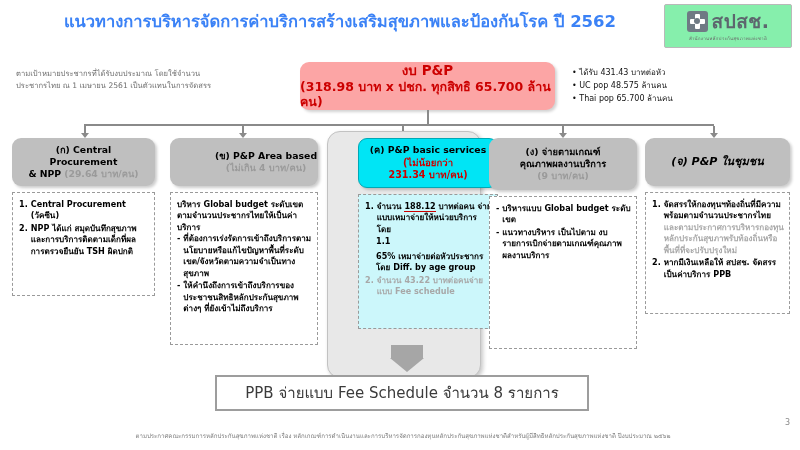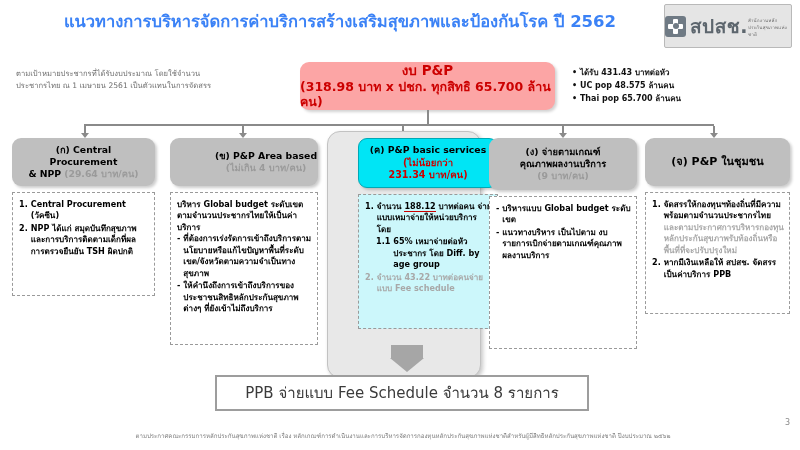--- a/index.html
+++ b/index.html
@@ -11,22 +11,22 @@
   .slide{position:relative;width:800px;height:450px;}
 
   
   .title{
     position:absolute;left:30px;top:12px;width:620px;
     text-align:center;font-size:16.5px;font-weight:bold;line-height:1.2;
     color:#3b82f6;
   }
   .logo{
     position:absolute;right:8px;top:4px;width:126px;height:42px;
-    border:1px solid #b9b9b9;background:#e5e5e5;border-radius:2px;
-    display:flex;flex-direction:row;align-items:center;justify-content:center;
+    border:1px solid #b9b9b9;background:#86efac;border-radius:2px;
+    display:flex;flex-direction:column;align-items:center;justify-content:center;
   }
   .logo-row{display:flex;align-items:center;gap:4px;}
   .logo-mark{
     position:relative;width:21px;height:21px;background:#6f7a84;border-radius:3px;
     display:flex;align-items:center;justify-content:center;
   }
   .logo-mark:before{
     content:"";position:absolute;width:15px;height:5px;background:#fff;border-radius:1px;
   }
   .logo-mark:after{
@@ -44,21 +44,21 @@
   .budget-box{
     position:absolute;left:300px;top:62px;width:255px;height:48px;
     background:#fca5a5;border-radius:9px;
     display:flex;flex-direction:column;align-items:center;justify-content:center;
     box-shadow:2px 2px 3px rgba(0,0,0,.18);
   }
   .budget-line1{font-size:13.5px;font-weight:bold;color:#cc0000;line-height:1.15;}
   .budget-line2{font-size:12.5px;font-weight:bold;color:#cc0000;line-height:1.2;}
   .note-right{
     position:absolute;left:572px;top:66px;width:225px;
-    font-size:8px;font-weight:bold;line-height:1.65;color:#111;
+    font-size:8px;font-weight:normal;line-height:1.65;color:#111;
   }
   .note-right div{white-space:nowrap;}
 
   
   .vline-main{position:absolute;left:427px;top:110px;width:2px;height:15px;background:#8a8a8a;}
   .hline-main{position:absolute;left:84px;top:124px;width:630px;height:2px;background:#8a8a8a;}
   .drop{position:absolute;width:2px;height:9px;background:#8a8a8a;top:126px;}
   .arrow-head{position:absolute;top:133px;width:0;height:0;
     border-left:4px solid transparent;border-right:4px solid transparent;border-top:5px solid #8a8a8a;}
 
@@ -77,21 +77,21 @@
   .col-body{
     margin-top:6px;border:1px dashed #9a9a9a;background:#ffffff;
     font-size:8.1px;line-height:1.42;padding:6px 5px 6px 6px;font-weight:bold;
     box-sizing:border-box;
   }
   .body-cyan{background:#ccf7fb;border:1px dashed #9a9a9a;}
   .dim{color:#a8a8a8;}
   .li{display:flex;gap:3px;margin-bottom:1px;}
   .li .mk{flex:0 0 auto;}
   .li .tx{flex:1 1 auto;}
-  .sub{padding-left:11px;}
+  .sub{padding-left:11px;flex-direction:column;}
   .underline-red{border-bottom:1.6px solid #cc0000;padding-bottom:0px;}
 
   
   .highlight{
     position:absolute;left:327px;top:131px;width:152px;height:245px;
     background:#e8e8e8;border:1px solid #c2c2c2;border-radius:13px;
     box-shadow:2px 2px 4px rgba(0,0,0,.22);
   }
 
   
@@ -228,21 +228,21 @@
         <span class="tx">บริหารแบบ Global budget ระดับเขต</span>
       </div>
       <div class="li">
         <span class="mk">-</span>
         <span class="tx">แนวทางบริหาร เป็นไปตาม งบ รายการเบิกจ่ายตามเกณฑ์คุณภาพผลงานบริการ</span>
       </div>
     </div>
   </div>
 
   <div class="col" style="left:645px;width:145px;">
-    <div class="col-head head-grey" style="height:48px;">
+    <div class="col-head head-grey" style="height:48px;font-style:italic;">
       <div class="hd-t" style="font-size:11px;">(จ) P&amp;P ในชุมชน</div>
     </div>
     <div class="col-body" style="height:122px;">
       <div class="li">
         <span class="mk">1.</span>
         <span class="tx"><span>จัดสรรให้กองทุนฯท้องถิ่นที่มีความพร้อมตามจำนวนประชากรไทย</span><span class="dim"> และตามประกาศการบริหารกองทุนหลักประกันสุขภาพรับท้องถิ่นหรือพื้นที่ที่จะปรับปรุงใหม่</span></span>
       </div>
       <div class="li">
         <span class="mk">2.</span>
         <span class="tx">หากมีเงินเหลือให้ สปสช. จัดสรรเป็นค่าบริการ PPB</span>

